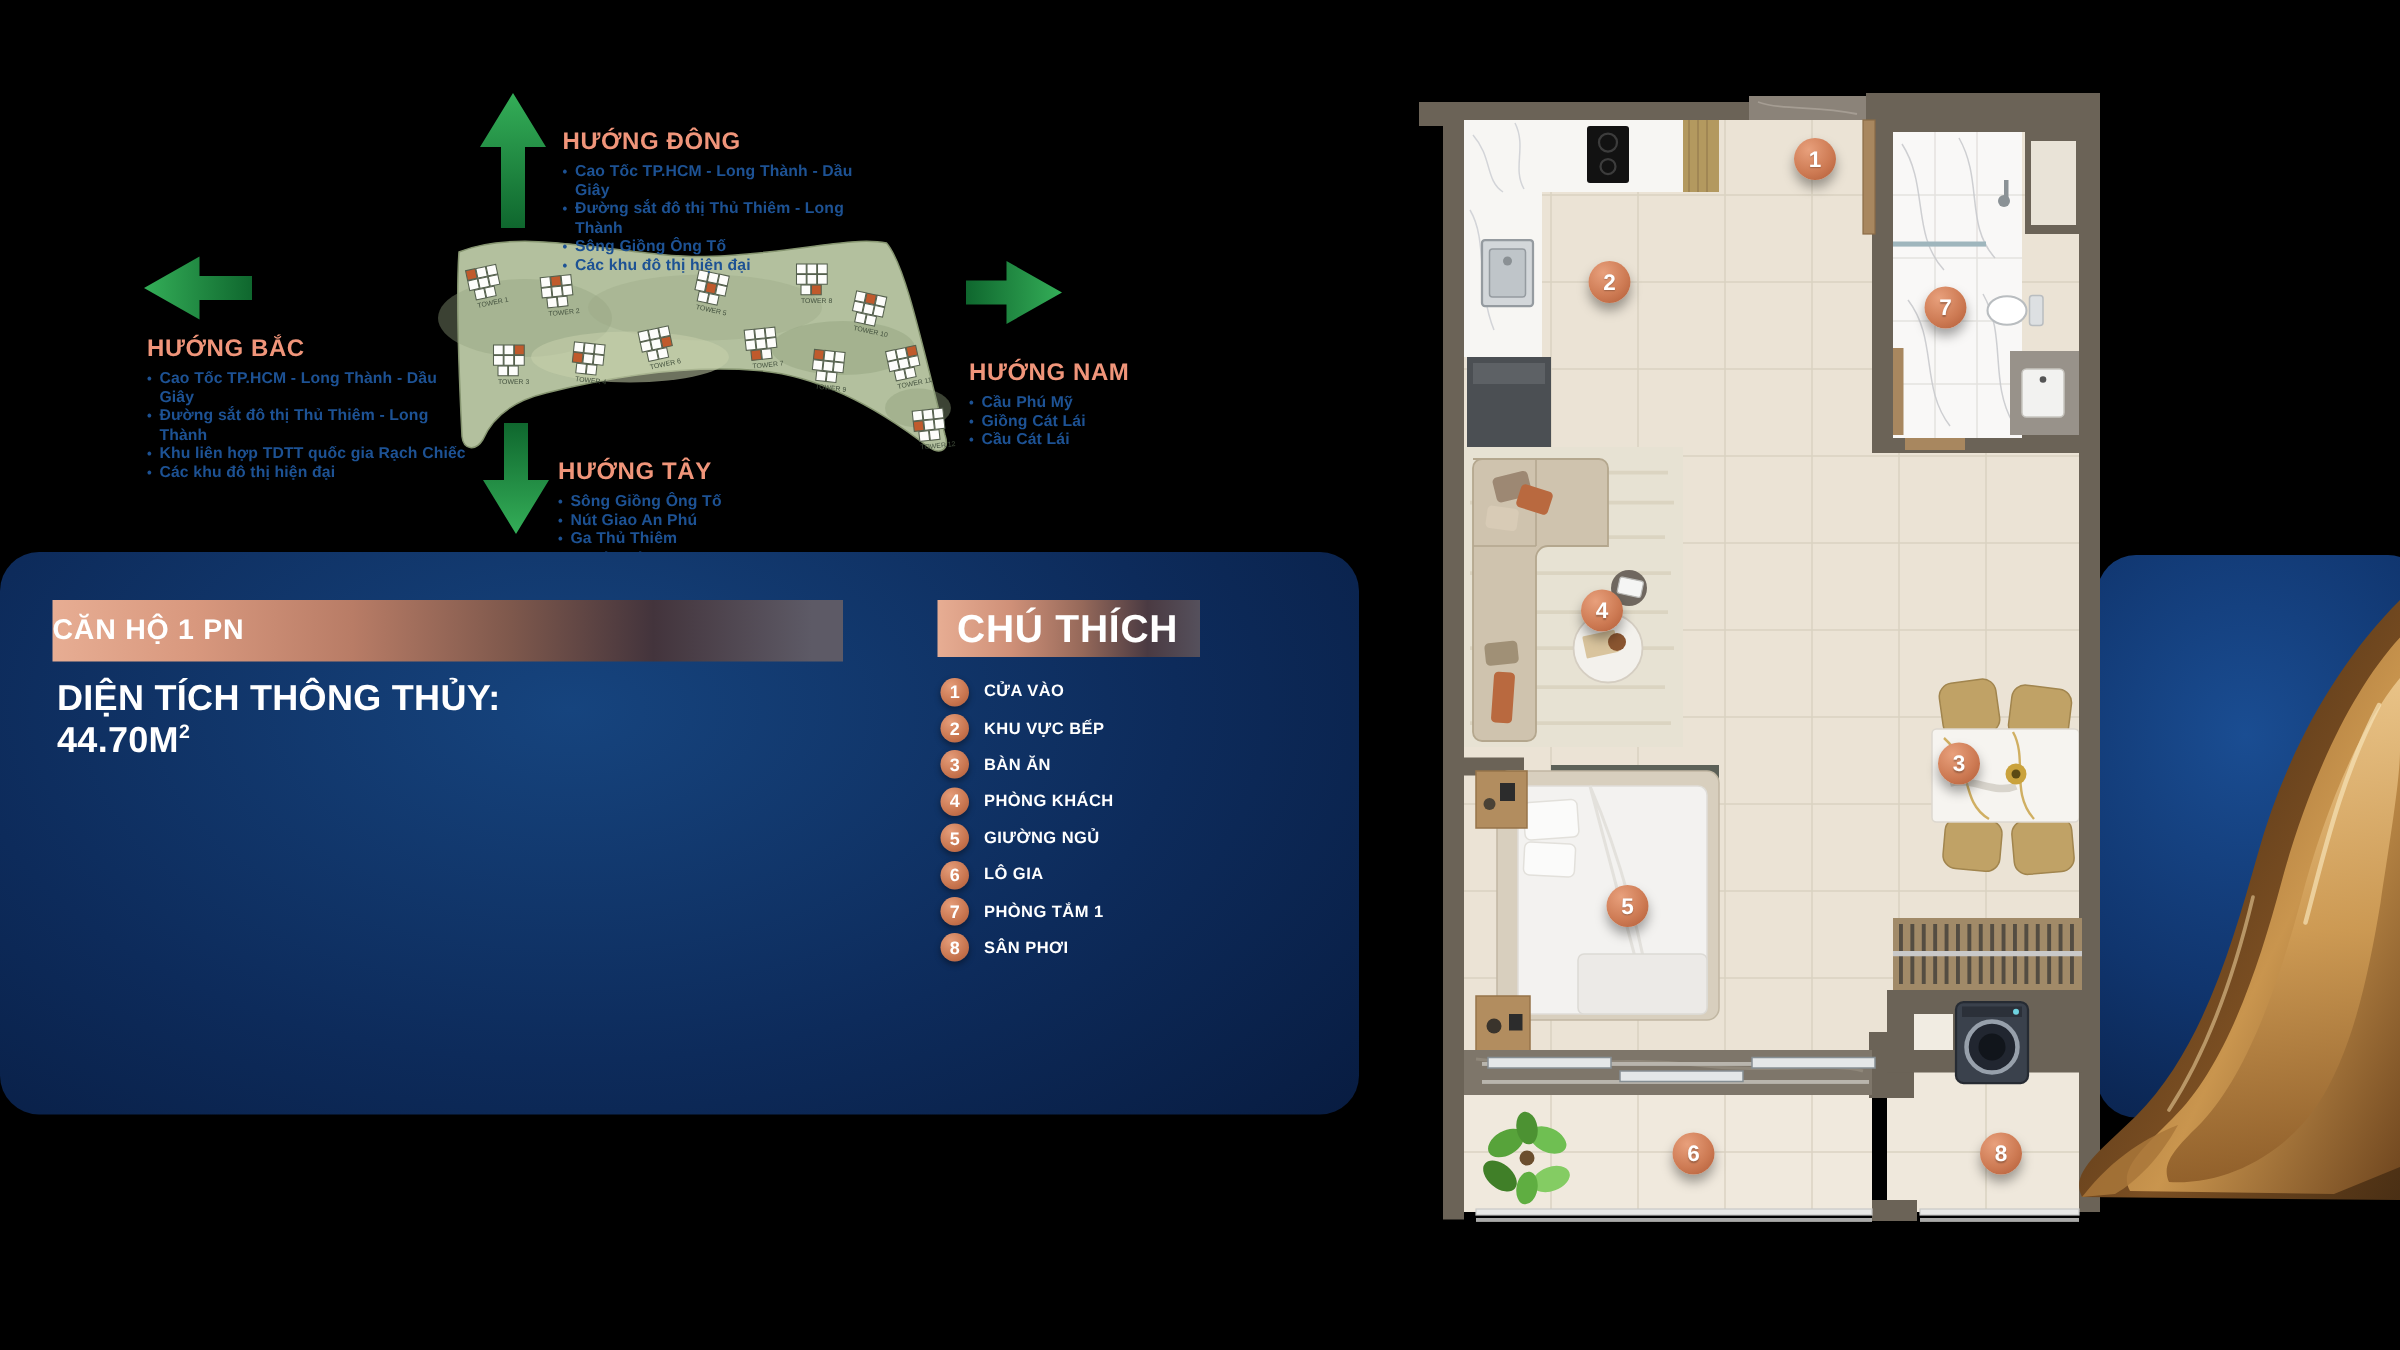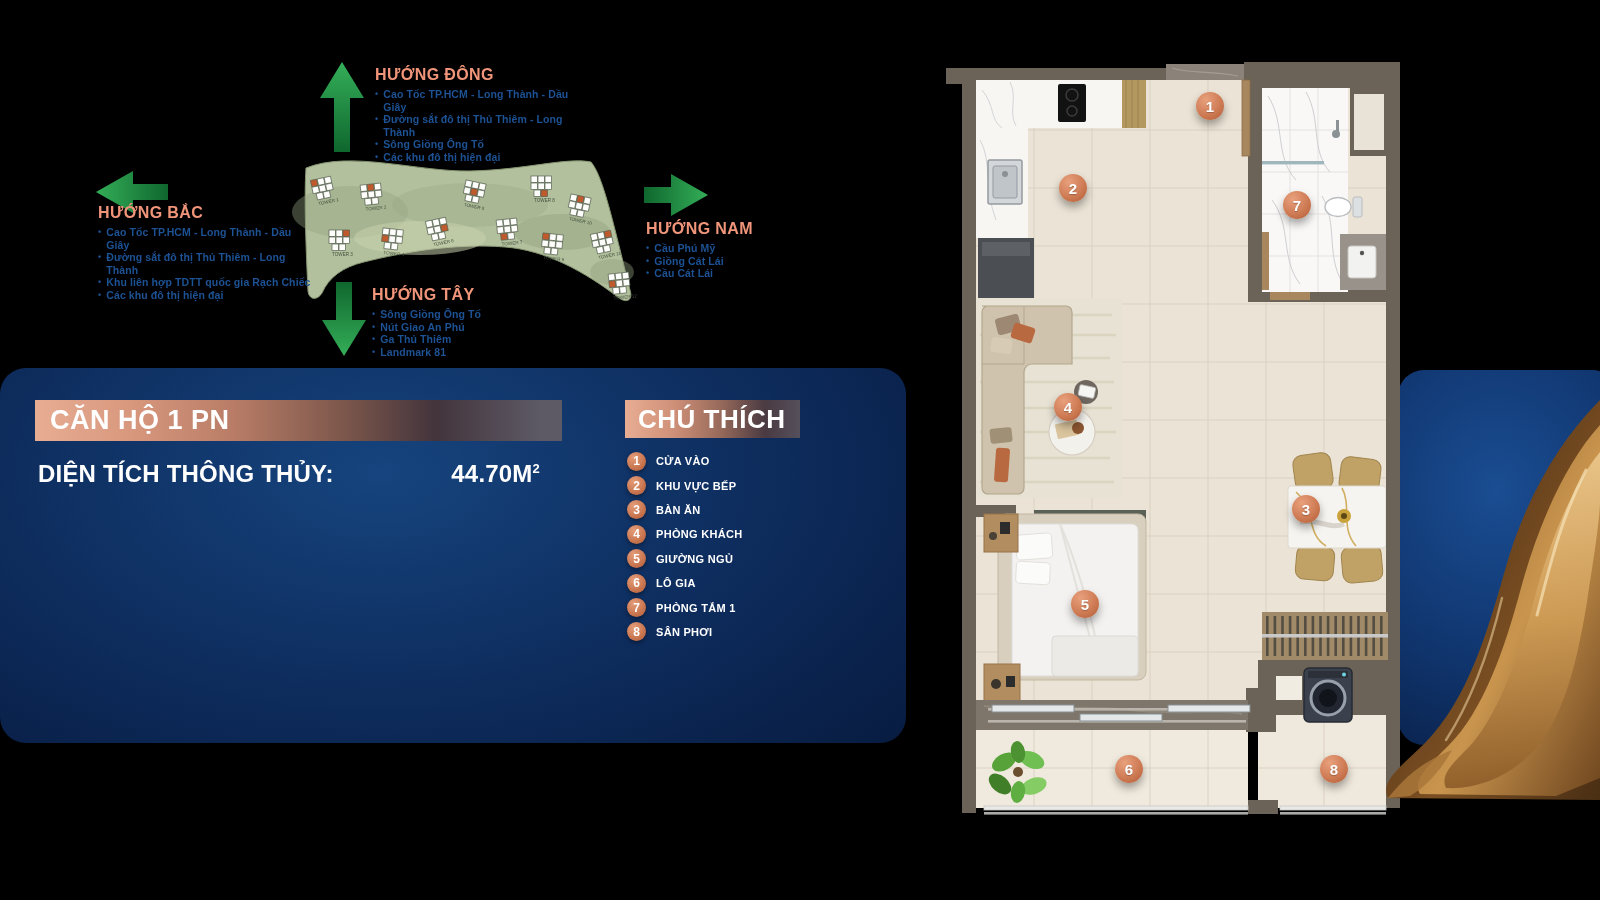--- a/index.html
+++ b/index.html
@@ -1,37 +1,37 @@
 <!DOCTYPE html>
 <html><head>
 <meta charset="utf-8">
 <style>
   html,body{margin:0;padding:0;background:#000;}
   .stage{position:relative;width:1600px;height:900px;background:#000;overflow:hidden;
          font-family:"Liberation Sans",sans-serif;}
   
-  .dir{position:absolute;}
+  .dir{position:absolute;margin-top:20px;}
   .dir-title{font-weight:bold;font-size:16px;letter-spacing:.4px;color:#f0957a;}
   .dir-list{list-style:none;margin:4px 0 0 0;padding:0;}
   .dir-item{display:flex;align-items:flex-start;font-weight:bold;font-size:10.5px;
             line-height:12.5px;color:#1d5294;letter-spacing:.1px;}
   .dir-item .dot{margin:0 5px 0 0;font-size:9px;line-height:12.5px;color:#1d5294;}
   
   .panel{position:absolute;border-radius:26px;
          background:radial-gradient(900px 520px at 42% 28%,#16447e 0%,#0d2b5b 45%,#081c41 78%,#061430 100%);}
   .main-panel{left:0;top:368px;width:906px;height:375px;}
   .side-panel{left:1398px;top:370px;width:220px;height:375px;
          background:radial-gradient(300px 330px at 45% 32%,#1a4d92 0%,#10356e 52%,#081c41 100%);}
   .hdr-bar{position:absolute;display:flex;align-items:center;color:#fff;font-weight:bold;}
-  .apt-bar{left:35px;top:32px;width:527px;height:41px;font-size:27px;letter-spacing:.5px;padding-left:15px;box-sizing:border-box;
+  .apt-bar{left:35px;top:32px;width:527px;height:41px;font-size:19px;letter-spacing:.5px;box-sizing:border-box;
     background:linear-gradient(90deg,#e7ad93 0%,#d8987e 18%,#b87c66 38%,#7e584c 58%,#43343c 76%,#5d5a66 96%);}
   .leg-bar{left:625px;top:32px;width:175px;height:38px;font-size:26px;letter-spacing:.5px;padding-left:13px;box-sizing:border-box;
     background:linear-gradient(90deg,#e7ad93 0%,#cf9078 28%,#96695a 55%,#4a3a42 80%,#55505c 100%);}
   .info-rows{position:absolute;left:38px;top:84px;width:502px;}
-  .info-row{display:flex;justify-content:space-between;align-items:center;height:43px;}
+  .info-row{display:flex;justify-content:space-between;align-items:flex-start;height:43px;flex-direction:column;}
   .info-label,.info-value{color:#fff;font-weight:bold;font-size:24px;letter-spacing:.2px;white-space:nowrap;}
   .info-value sup{font-size:13px;}
   .legend-rows{position:absolute;left:627px;top:81px;}
   .legend-row{display:flex;align-items:center;height:24.4px;}
   .legend-num{width:19px;height:19px;border-radius:50%;margin-right:10px;flex:0 0 19px;
     display:flex;align-items:center;justify-content:center;color:#fff;font-weight:bold;font-size:12px;
     background:radial-gradient(circle at 35% 28%,#e49c79,#c8754f 60%,#ad5a38);box-shadow:0 2px 4px rgba(0,0,0,.4);}
   .legend-label{color:#fff;font-weight:bold;font-size:11px;letter-spacing:.3px;text-align:center;}
   
   .marker{position:absolute;width:28px;height:28px;margin:-14px 0 0 -14px;border-radius:50%;

